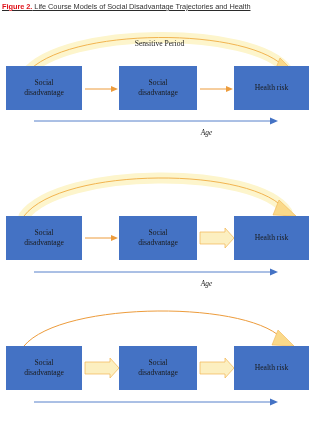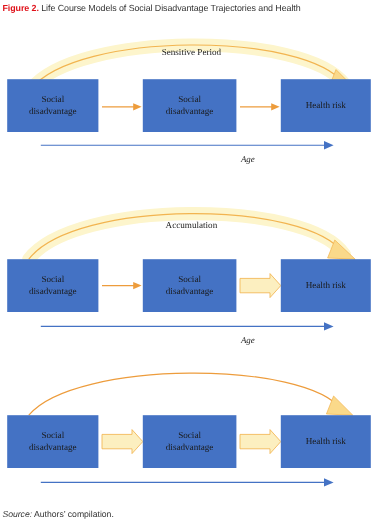--- a/index.html
+++ b/index.html
@@ -14,20 +14,21 @@
 
   
   .fig-caption{
     position:absolute;left:2px;top:2px;
     width:307px;
     font-size:7.4px;
     line-height:10px;
     color:#2b2b2b;
     white-space:nowrap;
     letter-spacing:-0.05px;
+    text-decoration:underline;
   }
   .fig-caption .fig-num{
     color:#e0121a;
     font-weight:bold;
   }
   .fig-caption .fig-title{ color:#333; }
 
   
   .fig-source{
     position:absolute;left:2px;top:424px;
@@ -153,21 +154,20 @@
       <g>
         <path d="M196,82 L196,94 L221,94 L221,98 L230,88 L221,78 L221,82 Z" fill="#FCEFC0" stroke="#F2B450" stroke-width="0.7"></path>
       </g>
 
       <g>
         <line x1="30" y1="122" x2="268" y2="122" stroke="#4472C4" stroke-width="0.9"></line>
         <path d="M266,118.5 L274,122 L266,125.5 Z" fill="#4472C4"></path>
       </g>
     </svg>
 
-    <div class="curve-label" style="top:33px;">Accumulation</div>
 
     <div class="node-box" style="left:2px;top:66px;width:76px;height:44px;">
       <div>
         <span>Social</span>
         <span>disadvantage</span>
       </div>
     </div>
 
     <div class="node-box" style="left:115px;top:66px;width:78px;height:44px;">
       <div>
@@ -219,17 +219,14 @@
       </div>
     </div>
 
     <div class="node-box" style="left:230px;top:50px;width:75px;height:44px;">
       <div>
         <span>Health risk</span>
       </div>
     </div>
   </div>
 
-  <div class="fig-source">
-    <span class="src-lbl">Source:</span><span> Authors’ compilation.</span>
-  </div>
 
 </div>
 
 </body></html>

